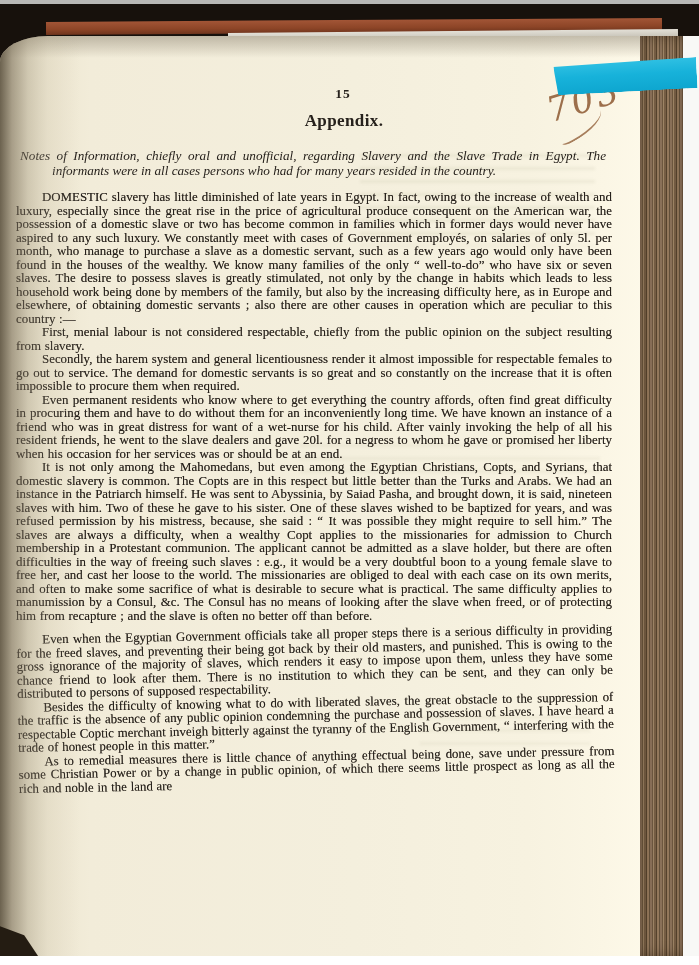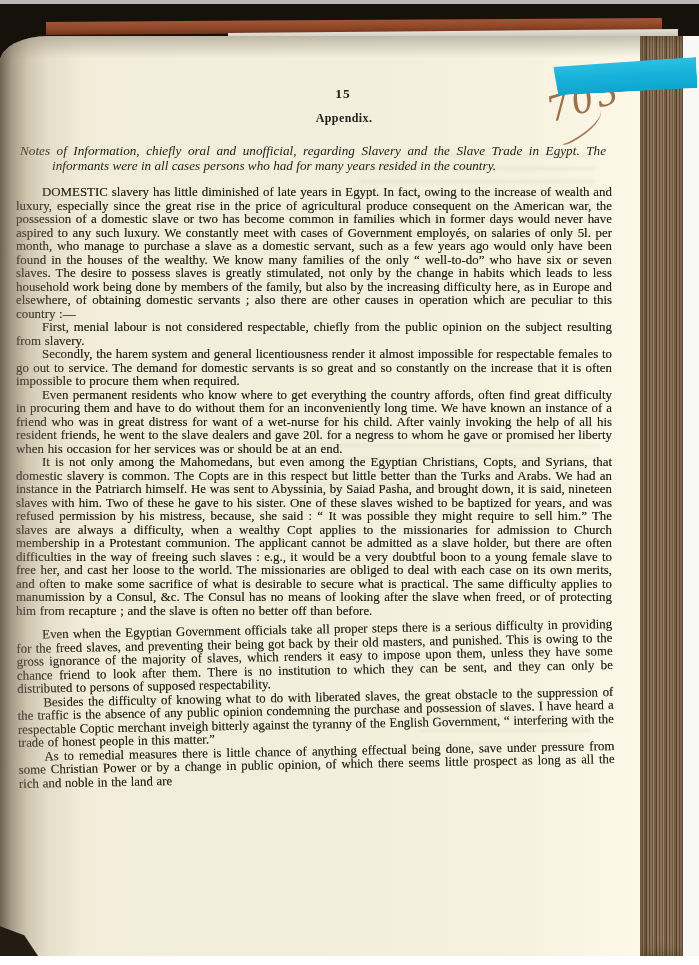--- a/index.html
+++ b/index.html
@@ -61,21 +61,21 @@
   
   .smudge{position:absolute;pointer-events:none;z-index:4;filter:blur(1.4px);opacity:.4;
     background-image:repeating-linear-gradient(180deg,rgba(138,136,102,.28) 0 3px,rgba(0,0,0,0) 3px 13px);}
   .smudge.s1{left:360px;top:118px;width:235px;height:92px;}
   .smudge.s2{left:300px;top:408px;width:300px;height:46px;opacity:.3;}
   .smudge.s3{left:420px;top:680px;width:170px;height:34px;opacity:.3;}
 
   
   .page-inner{position:absolute;left:16px;top:0;width:596px;color:#26211c;z-index:4;}
   .pageno{margin:50px 0 0 0;text-align:center;padding-left:58px;font-size:13.5px;font-weight:bold;letter-spacing:1px;}
-  .apx-heading{margin:9px 0 0 0;text-align:center;padding-left:60px;font-size:12px;font-weight:bold;letter-spacing:.4px;}
+  .apx-heading{margin:9px 0 0 0;text-align:center;padding-left:60px;font-size:17px;font-weight:bold;letter-spacing:.4px;}
   .headnote{
     margin:17px 0 0 36px;text-indent:-32px;padding-right:6px;
     font-style:italic;font-size:13.2px;line-height:15.2px;text-align:justify;
   }
   .bodytext{margin-top:13px;font-size:12.9px;line-height:13.5px;text-align:justify;}
   .bodytext p{margin:0;text-indent:26px;word-spacing:.5px;text-shadow:0 0 .4px rgba(45,35,22,.55);}
   .tilt{transform:rotate(-1.05deg);transform-origin:100% 0;}
 </style>
 </head>
 <body>

